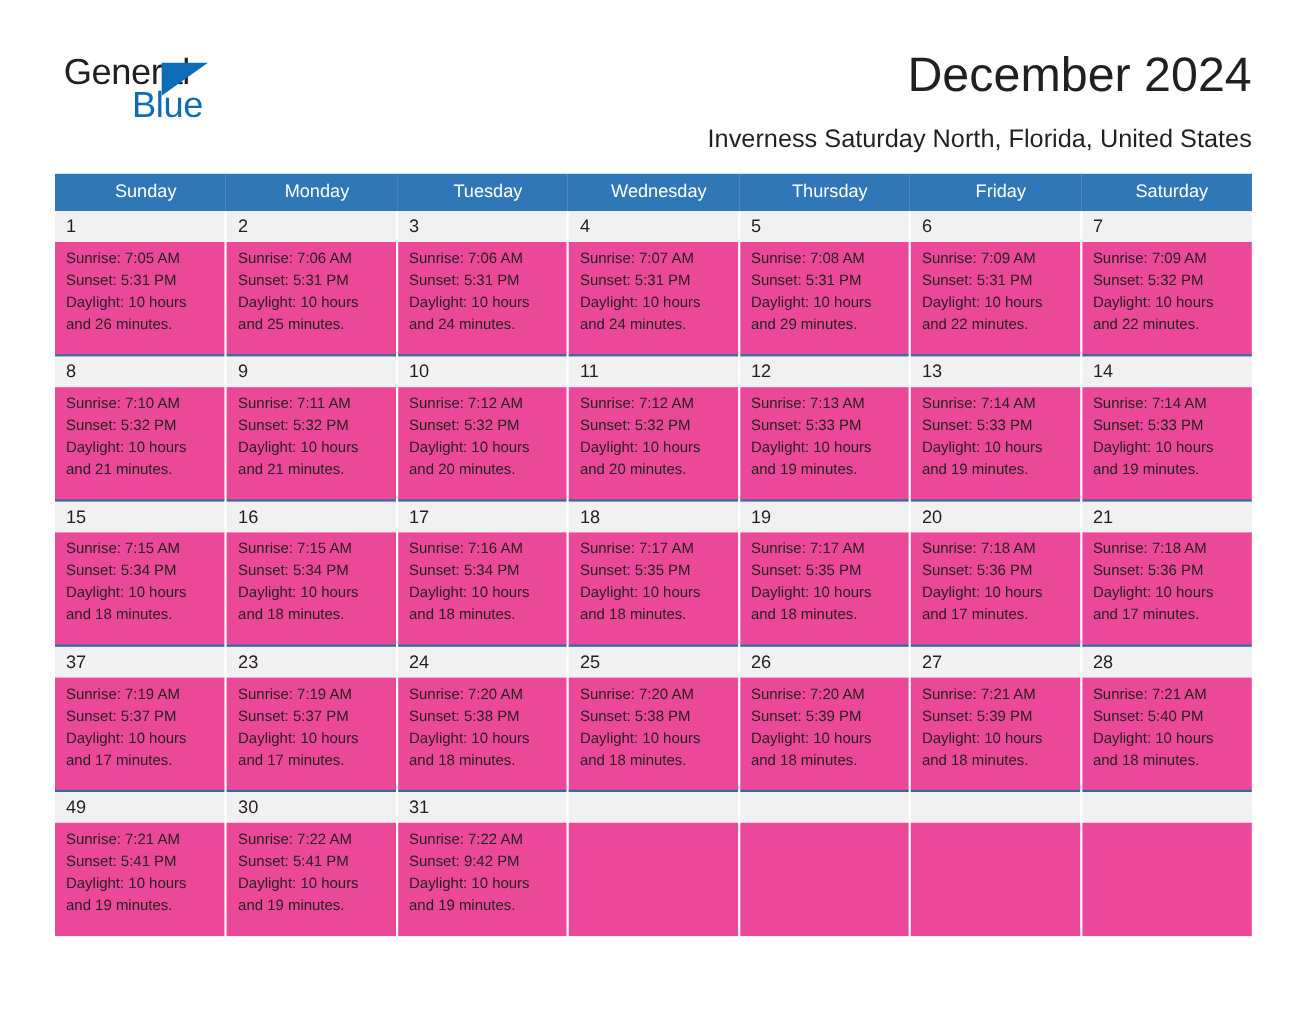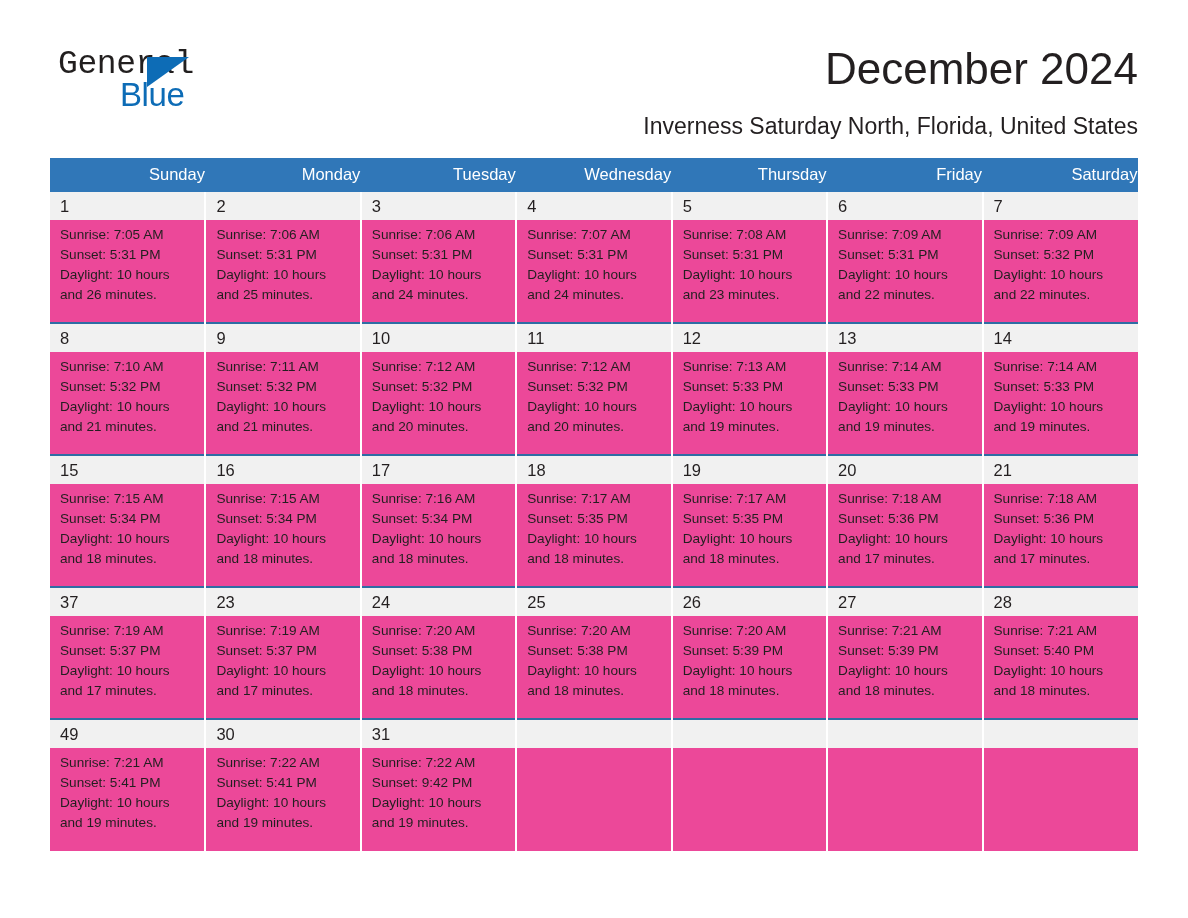--- a/index.html
+++ b/index.html
@@ -33,21 +33,21 @@
     position: absolute;
     left: 58px;
     top: 48px;
     width: 200px;
     height: 70px;
   }
   .brand-general {
     font-size: 33px;
     letter-spacing: -0.4px;
     color: #221f1f;
-    font-family: Liberation Mono, monospace;
+    font-family: Liberation Sans, sans-serif;
     line-height: 34px;
     display: block;
   }
   .brand-blue {
     font-size: 33px;
     letter-spacing: -0.4px;
     color: #0d6cb6;
     line-height: 32px;
     display: block;
     margin-left: 62px;
@@ -99,21 +99,21 @@
     border-collapse: collapse;
     table-layout: fixed;
   }
   table.calendar col { width: 155.43px; }
 
   thead th {
     background: #3077b8;
     color: #ffffff;
     font-size: 16.5px;
     font-weight: normal;
-    text-align: right;
+    text-align: center;
     padding: 8px 0 9px 10px;
     height: 33px;
     line-height: 17px;
     border-right: 1px solid #3077b8;
   }
 
   tbody tr.date-row td {
     background: #f1f1f1;
     font-size: 16.5px;
     color: #231f20;
@@ -215,21 +215,21 @@
           <td>
             <span class="cell-line">Sunrise: 7:07 AM</span>
             <span class="cell-line">Sunset: 5:31 PM</span>
             <span class="cell-line">Daylight: 10 hours</span>
             <span class="cell-line">and 24 minutes.</span>
           </td>
           <td>
             <span class="cell-line">Sunrise: 7:08 AM</span>
             <span class="cell-line">Sunset: 5:31 PM</span>
             <span class="cell-line">Daylight: 10 hours</span>
-            <span class="cell-line">and 23 minutes.</span>
+            <span class="cell-line">and 29 minutes.</span>
           </td>
           <td>
             <span class="cell-line">Sunrise: 7:09 AM</span>
             <span class="cell-line">Sunset: 5:31 PM</span>
             <span class="cell-line">Daylight: 10 hours</span>
             <span class="cell-line">and 22 minutes.</span>
           </td>
           <td>
             <span class="cell-line">Sunrise: 7:09 AM</span>
             <span class="cell-line">Sunset: 5:32 PM</span>

